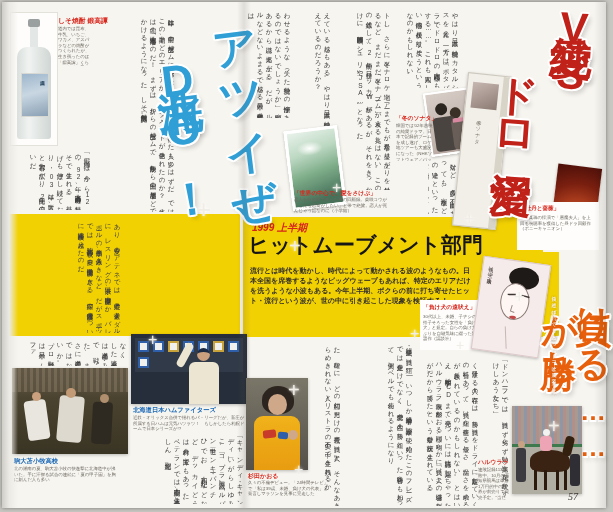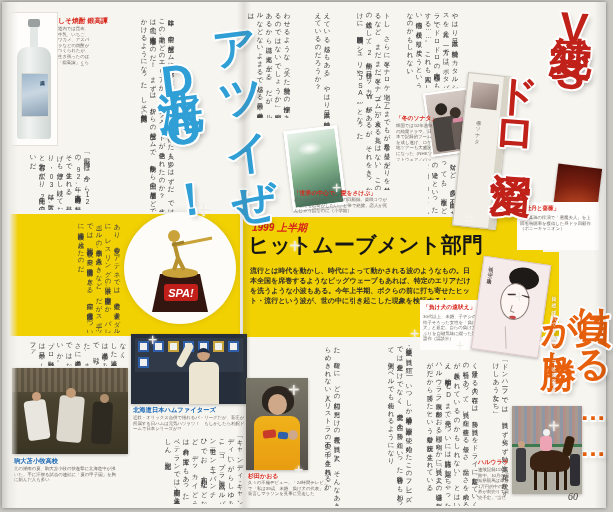--- a/index.html
+++ b/index.html
@@ -51,32 +51,20 @@
   <div class="abs note" style="left:58px;top:26px;width:34px;height:40px;">道内では昆布、牛乳、いちご、ワカメ、アスパラなどの焼酎がつくられたが、生き残ったのは「鍛高譚」くらい。しその香りが爽やか</div>
 
   <div class="abs vcol" style="left:96px;top:14px;width:80px;height:198px;">昨年は、空前の焼酎ブームに沸いた。すっかり飲み慣れた人も多いはずだ。ではこの上半期、どのエリアからムーブメントが発信されたのか？　答えは北の大地「北海道」なのだ！　まずは、折からの焼酎ブームで、数年前から全国の居酒屋などで見かけるようになった、しそ焼酎「鍛高譚」。</div>
   <div class="abs vcol" style="left:14px;top:150px;width:78px;height:60px;">「鍛高譚」は今から12年前の'92年、北海道白糠町の特産しそで生まれる。売り上げも伸ばし続けており、'03年は大阪、名古屋と大都市へ広がり、前年比2倍の勢いだ。</div>
 
   <div class="abs hl outline-w" style="left:206px;top:2px;font-size:44px;line-height:48px;color:#2f9fd6;transform:rotate(-7deg);transform-origin:top center;">アツイぜ、</div>
   <div class="abs hl outline-w" style="left:150px;top:56px;font-size:44px;line-height:48px;color:#2f9fd6;transform:rotate(-7deg);transform-origin:top center;">北海DO！</div>
 
   <div class="abs vcol" style="left:8px;top:219px;width:114px;height:114px;">あり、今夏のアテネでは、柔道の女子金メダル候補に、レスリングの浜口京子、吉田沙保里ほか、バレーボールの吉原知子、佐々木みきなど。だがスポーツでは、駒大苫小牧校の夏の甲子園優勝に尽きる。深紅の大優勝旗はついに津軽海峡を越えたのだ。</div>
 
-  <div class="abs" style="left:124px;top:212px;width:112px;height:112px;background:#fdfcf8;border-radius:50%;z-index:2;box-shadow:0 0 6px rgba(0,0,0,.12);">
-    <svg width="112" height="112" viewBox="0 0 112 112">
-      <path d="M36 62 L76 62 L84 100 L28 100 Z" fill="#33160f"></path>
-      <rect x="40" y="72" width="34" height="17" rx="3" fill="#c21f1a"></rect>
-      <text x="57" y="85" font-size="11" font-weight="bold" font-style="italic" fill="#fff" text-anchor="middle">SPA!</text>
-      <ellipse cx="56" cy="61" rx="18" ry="5" fill="#c9a33a"></ellipse>
-      <circle cx="50" cy="24" r="6" fill="#c9a33a"></circle>
-      <path d="M50 30 L54 46 L50 58 M54 46 L60 58" stroke="#b8922f" stroke-width="4" fill="none"></path>
-      <path d="M53 33 L88 26" stroke="#c9a33a" stroke-width="3"></path>
-      <path d="M48 33 L60 30" stroke="#a0802a" stroke-width="3"></path>
-    </svg>
-  </div>
 
   <div class="abs vcol" style="left:8px;top:338px;width:120px;height:28px;">なく、優勝した済美高校とは道産子のみで戦った、まさに道産子の悲願ではないか。プロ野球では日本ハムファ</div>
 
   <div class="abs photo" style="left:12px;top:368px;width:116px;height:86px;background:linear-gradient(180deg,#6b6050 0%,#4a432f 35%,#3a3424 100%);">
     <div class="abs" style="left:0;top:0;width:116px;height:24px;background:repeating-linear-gradient(90deg,#7a6e58 0 3px,#5d5340 3px 6px);opacity:.75;"></div>
     <div class="abs" style="left:14px;top:32px;width:22px;height:40px;background:#e9e6df;transform:rotate(-8deg);border-radius:4px;"></div>
     <div class="abs" style="left:20px;top:24px;width:9px;height:9px;background:#caa07e;border-radius:50%;"></div>
     <div class="abs" style="left:46px;top:28px;width:25px;height:46px;background:#ded9cf;transform:rotate(5deg);border-radius:4px;"></div>
     <div class="abs" style="left:54px;top:20px;width:10px;height:10px;background:#c39a76;border-radius:50%;"></div>
     <div class="abs" style="left:80px;top:34px;width:20px;height:42px;background:#2e2a22;transform:rotate(3deg);border-radius:4px;"></div>
@@ -195,21 +183,21 @@
     <div class="abs" style="left:52px;top:64px;width:2.5px;height:20px;background:#2c1a0c;"></div>
     <div class="abs" style="left:28px;top:30px;width:12px;height:15px;background:#eda4b4;border-radius:4px;"></div>
     <div class="abs" style="left:31px;top:23px;width:7px;height:7px;background:#f2f2f0;border-radius:50%;"></div>
     <div class="abs" style="left:4px;top:42px;width:10px;height:34px;background:#3c3c40;border-radius:3px;"></div>
     <div class="abs" style="left:5.5px;top:35px;width:7px;height:7px;background:#c9a183;border-radius:50%;"></div>
     <div class="abs" style="left:58px;top:48px;width:10px;height:32px;background:#2e2e34;border-radius:3px;"></div>
   </div>
   <div class="abs cap-red" style="left:478px;top:458px;font-size:6px;z-index:4;">ハルウララ</div>
   <div class="abs note" style="left:478px;top:467px;width:32px;height:34px;z-index:4;">連敗記録113連敗中。10月の高知県競馬は単勝1万円的中の馬券が前売りで完売予定。“当たらない”馬券をお守りにする人も</div>
 
-  <div class="abs" style="left:568px;top:491px;font-family:'Liberation Serif',serif;font-style:italic;font-size:10px;color:#3c3a36;z-index:5;">60</div>
+  <div class="abs" style="left:568px;top:491px;font-family:'Liberation Serif',serif;font-style:italic;font-size:10px;color:#3c3a36;z-index:5;">57</div>
 
   <div class="abs sparkle" style="left:196px;top:196px;font-size:26px;">+</div>
   <div class="abs sparkle" style="left:289px;top:236px;font-size:20px;">+</div>
   <div class="abs sparkle" style="left:332px;top:180px;font-size:16px;">+</div>
   <div class="abs sparkle" style="left:464px;top:210px;font-size:18px;">+</div>
   <div class="abs sparkle" style="left:288px;top:380px;font-size:20px;">+</div>
   <div class="abs sparkle" style="left:410px;top:326px;font-size:16px;">+</div>
   <div class="abs sparkle" style="left:514px;top:288px;font-size:18px;">+</div>
   <div class="abs sparkle" style="left:548px;top:416px;font-size:20px;">+</div>
   <div class="abs sparkle" style="left:148px;top:332px;font-size:16px;">+</div>

